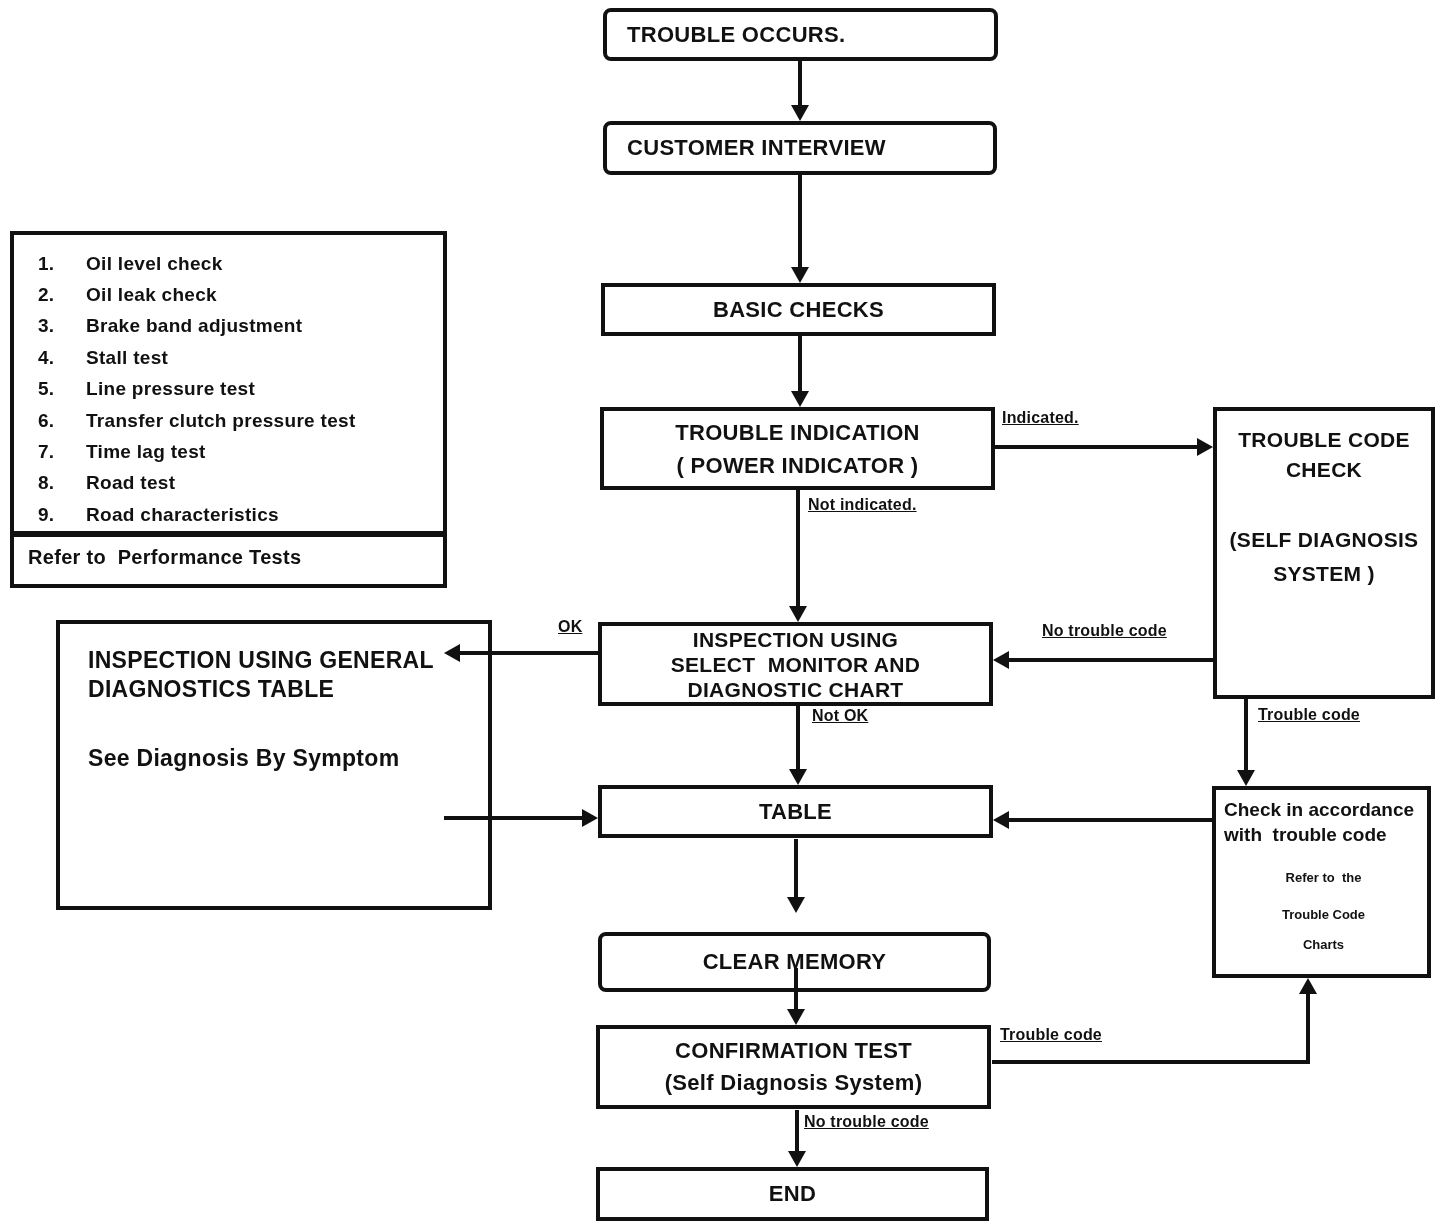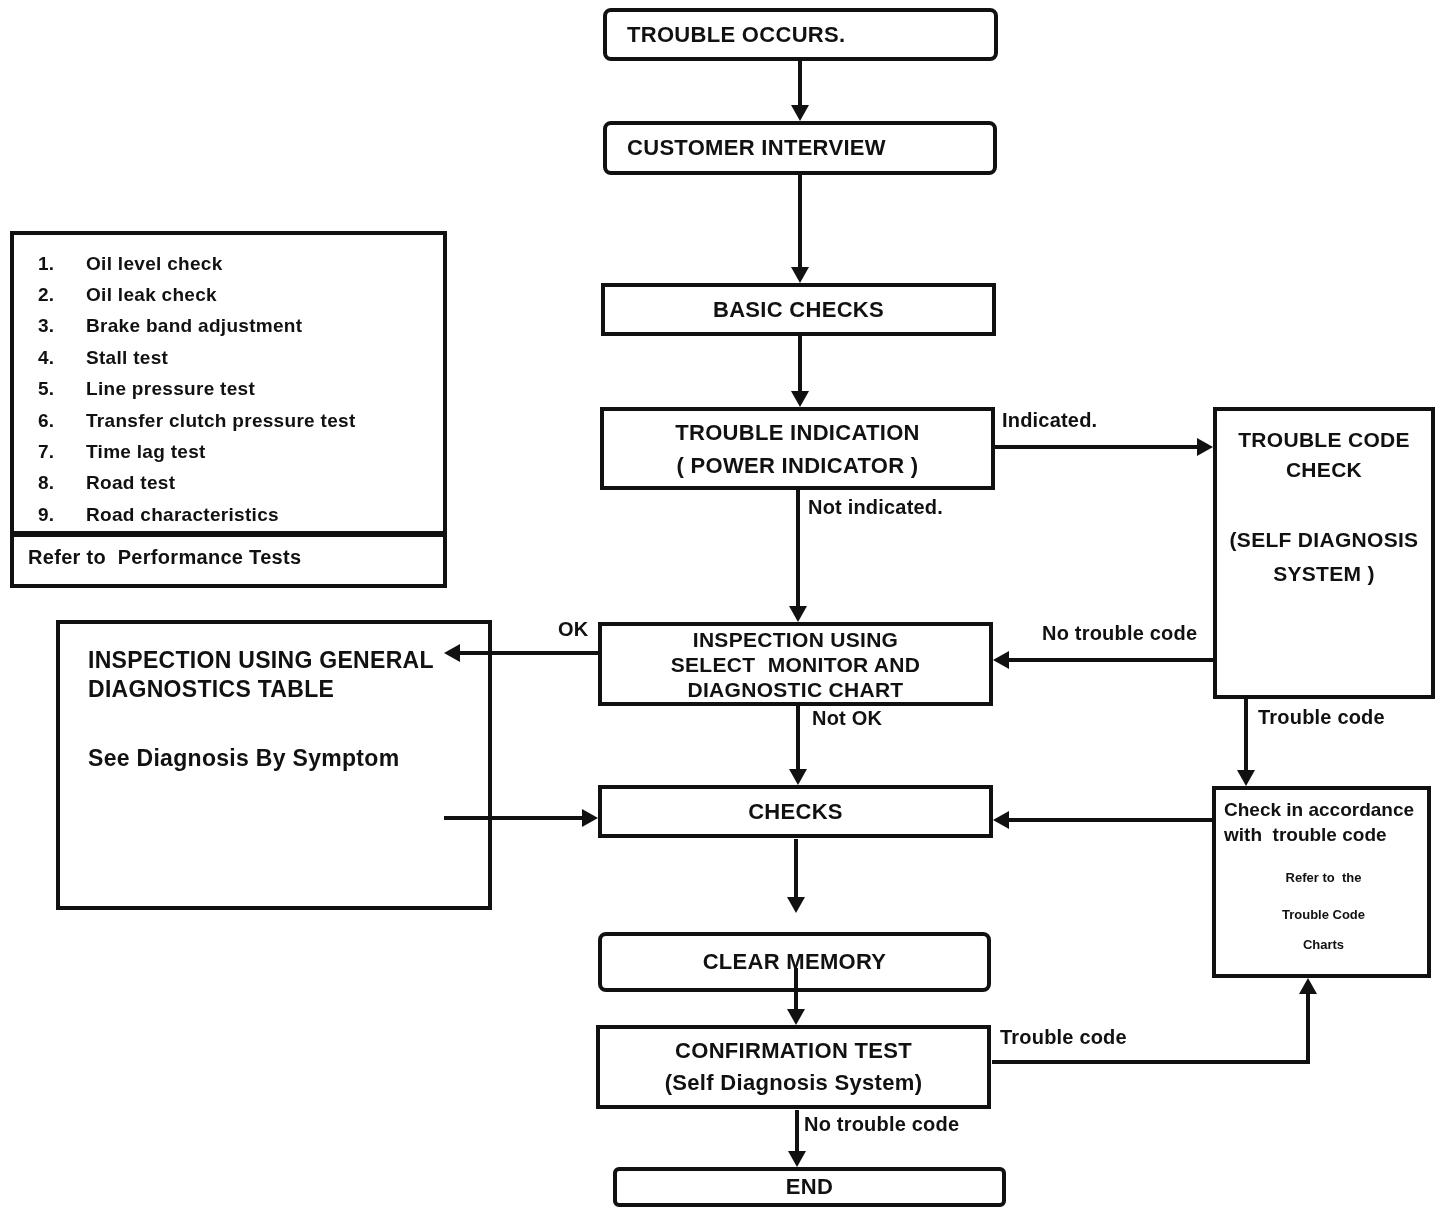--- a/index.html
+++ b/index.html
@@ -16,21 +16,21 @@
   .node.center { align-items:center; text-align:center; }
   .node.leftpad { align-items:flex-start; padding-left:20px;border-radius:8px; }
   .two-line { line-height:33px; }
   .three-line { line-height:25px; font-size:21px; }
   .line { position:absolute; background:#111; }
   .arr { position:absolute; width:0; height:0; }
   .arr.down  { border-left:9px solid transparent; border-right:9px solid transparent; border-top:16px solid #111; }
   .arr.up    { border-left:9px solid transparent; border-right:9px solid transparent; border-bottom:16px solid #111; }
   .arr.left  { border-top:9px solid transparent; border-bottom:9px solid transparent; border-right:16px solid #111; }
   .arr.right { border-top:9px solid transparent; border-bottom:9px solid transparent; border-left:16px solid #111; }
-  .lbl { position:absolute; font-weight:bold; font-size:20px; white-space:nowrap; letter-spacing:0.2px; }
+  .lbl { position:absolute; font-weight:bold; font-size:16px; white-space:nowrap; letter-spacing:0.2px;text-decoration:underline; }
   .pre { white-space:pre-wrap; }
 
   
   .perf { display:block; padding:0; }
   .perf-list { padding:13px 0 0 24px; }
   .perf-row { display:flex; align-items:center; height:31.4px; font-size:19px; }
   .perf-num { width:48px; }
   .perf-footer { border-top:6px solid #111; padding:9px 0 0 14px; font-size:20px; height:53px; }
 
   
@@ -68,33 +68,33 @@
     <span class="pre">SELECT  MONITOR AND</span>
     <span class="pre">DIAGNOSTIC CHART</span>
   </div>
 
   <div class="node center two-line" style="left:600px; top:407px; width:395px; height:83px;">
     <span class="pre">TROUBLE INDICATION</span>
     <span class="pre">( POWER INDICATOR )</span>
   </div>
 
   <div class="node center" style="left:598px; top:785px; width:395px; height:53px;">
-    <span>CHECKS</span>
+    <span>TABLE</span>
   </div>
 
   <div class="node center" style="left:598px; top:932px; width:393px; height:60px;border-radius:8px;">
     <span>CLEAR MEMORY</span>
   </div>
 
   <div class="node center" style="left:596px; top:1025px; width:395px; height:84px; line-height:32px;">
     <span>CONFIRMATION TEST</span>
     <span>(Self Diagnosis System)</span>
   </div>
 
-  <div class="node center" style="left:613px; top:1167px; width:393px; height:40px;border-radius:6px;">
+  <div class="node center" style="left:596px; top:1167px; width:393px; height:54px;">
     <span>END</span>
   </div>
 
   <div class="node perf" style="left:10px; top:231px; width:437px; height:357px;">
     <div class="perf-list">
       <div class="perf-row">
           <span class="perf-num">1.</span>
           <span>Oil level check</span>
         </div>
       <div class="perf-row">

